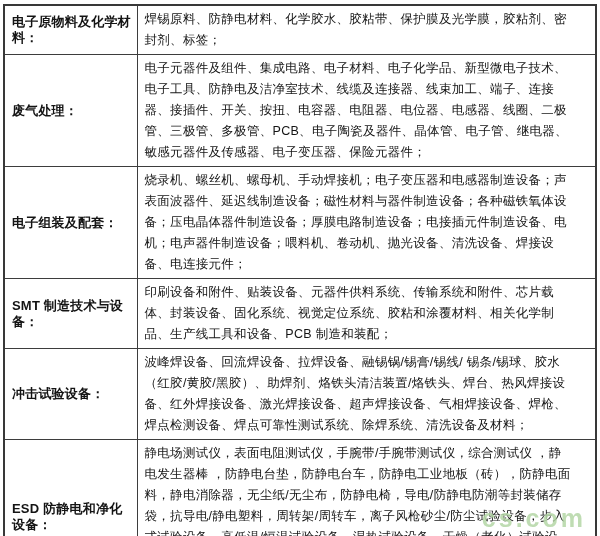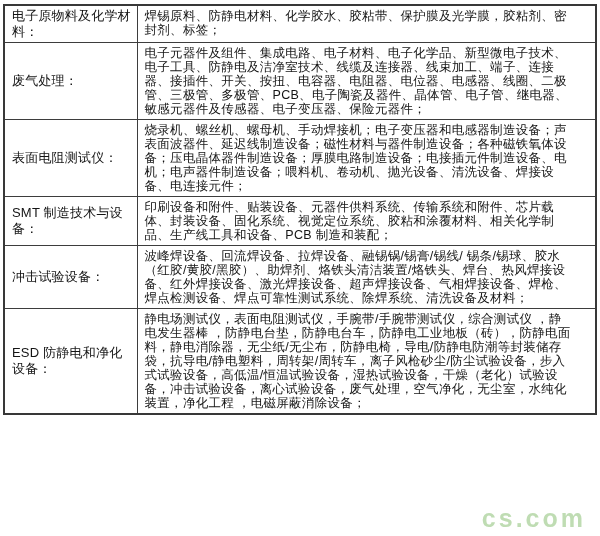--- a/index.html
+++ b/index.html
@@ -22,29 +22,29 @@
     border-collapse: collapse;
     border: 2px solid #383838;
     table-layout: fixed;
   }
   .cat-table td {
     border: 1px solid #3d3d3d;
     vertical-align: middle;
   }
   td.label-cell {
     width: 133px;
-    font-weight: normal;
+    font-weight: bold;
     font-size: 13px;
     line-height: 16px;
     padding: 2px 3px 2px 7px;
     letter-spacing: 0.2px;
   }
   td.items-cell {
     font-size: 12.5px;
-    line-height: 14px;
+    line-height: 21px;
     padding: 3px 24px 3px 7px;
     vertical-align: top;
     letter-spacing: 0.3px;
     word-break: break-all;
   }
   .watermark {
     position: absolute;
     right: 14px; bottom: 3px;
     font-size: 25px;
     font-weight: bold;
@@ -64,21 +64,21 @@
     <tbody>
       <tr>
         <td class="label-cell">电子原物料及化学材料：</td>
         <td class="items-cell">焊锡原料、防静电材料、化学胶水、胶粘带、保护膜及光学膜，胶粘剂、密封剂、标签；</td>
       </tr>
       <tr>
         <td class="label-cell">废气处理：</td>
         <td class="items-cell">电子元器件及组件、集成电路、电子材料、电子化学品、新型微电子技术、电子工具、防静电及洁净室技术、线缆及连接器、线束加工、端子、连接器、接插件、开关、按扭、电容器、电阻器、电位器、电感器、线圈、二极管、三极管、多极管、PCB、电子陶瓷及器件、晶体管、电子管、继电器、敏感元器件及传感器、电子变压器、保险元器件；</td>
       </tr>
       <tr>
-        <td class="label-cell">表面电阻测试仪：</td>
+        <td class="label-cell">电子组装及配套：</td>
         <td class="items-cell">烧录机、螺丝机、螺母机、手动焊接机；电子变压器和电感器制造设备；声表面波器件、延迟线制造设备；磁性材料与器件制造设备；各种磁铁氧体设备；压电晶体器件制造设备；厚膜电路制造设备；电接插元件制造设备、电机；电声器件制造设备；喂料机、卷动机、抛光设备、清洗设备、焊接设备、电连接元件；</td>
       </tr>
       <tr>
         <td class="label-cell">SMT 制造技术与设备：</td>
         <td class="items-cell">印刷设备和附件、贴装设备、元器件供料系统、传输系统和附件、芯片载体、封装设备、固化系统、视觉定位系统、胶粘和涂覆材料、相关化学制品、生产线工具和设备、PCB 制造和装配；</td>
       </tr>
       <tr>
         <td class="label-cell">冲击试验设备：</td>
         <td class="items-cell">波峰焊设备、回流焊设备、拉焊设备、融锡锅/锡膏/锡线/ 锡条/锡球、胶水（红胶/黄胶/黑胶）、助焊剂、烙铁头清洁装置/烙铁头、焊台、热风焊接设备、红外焊接设备、激光焊接设备、超声焊接设备、气相焊接设备、焊枪、焊点检测设备、焊点可靠性测试系统、除焊系统、清洗设备及材料；</td>
       </tr>

